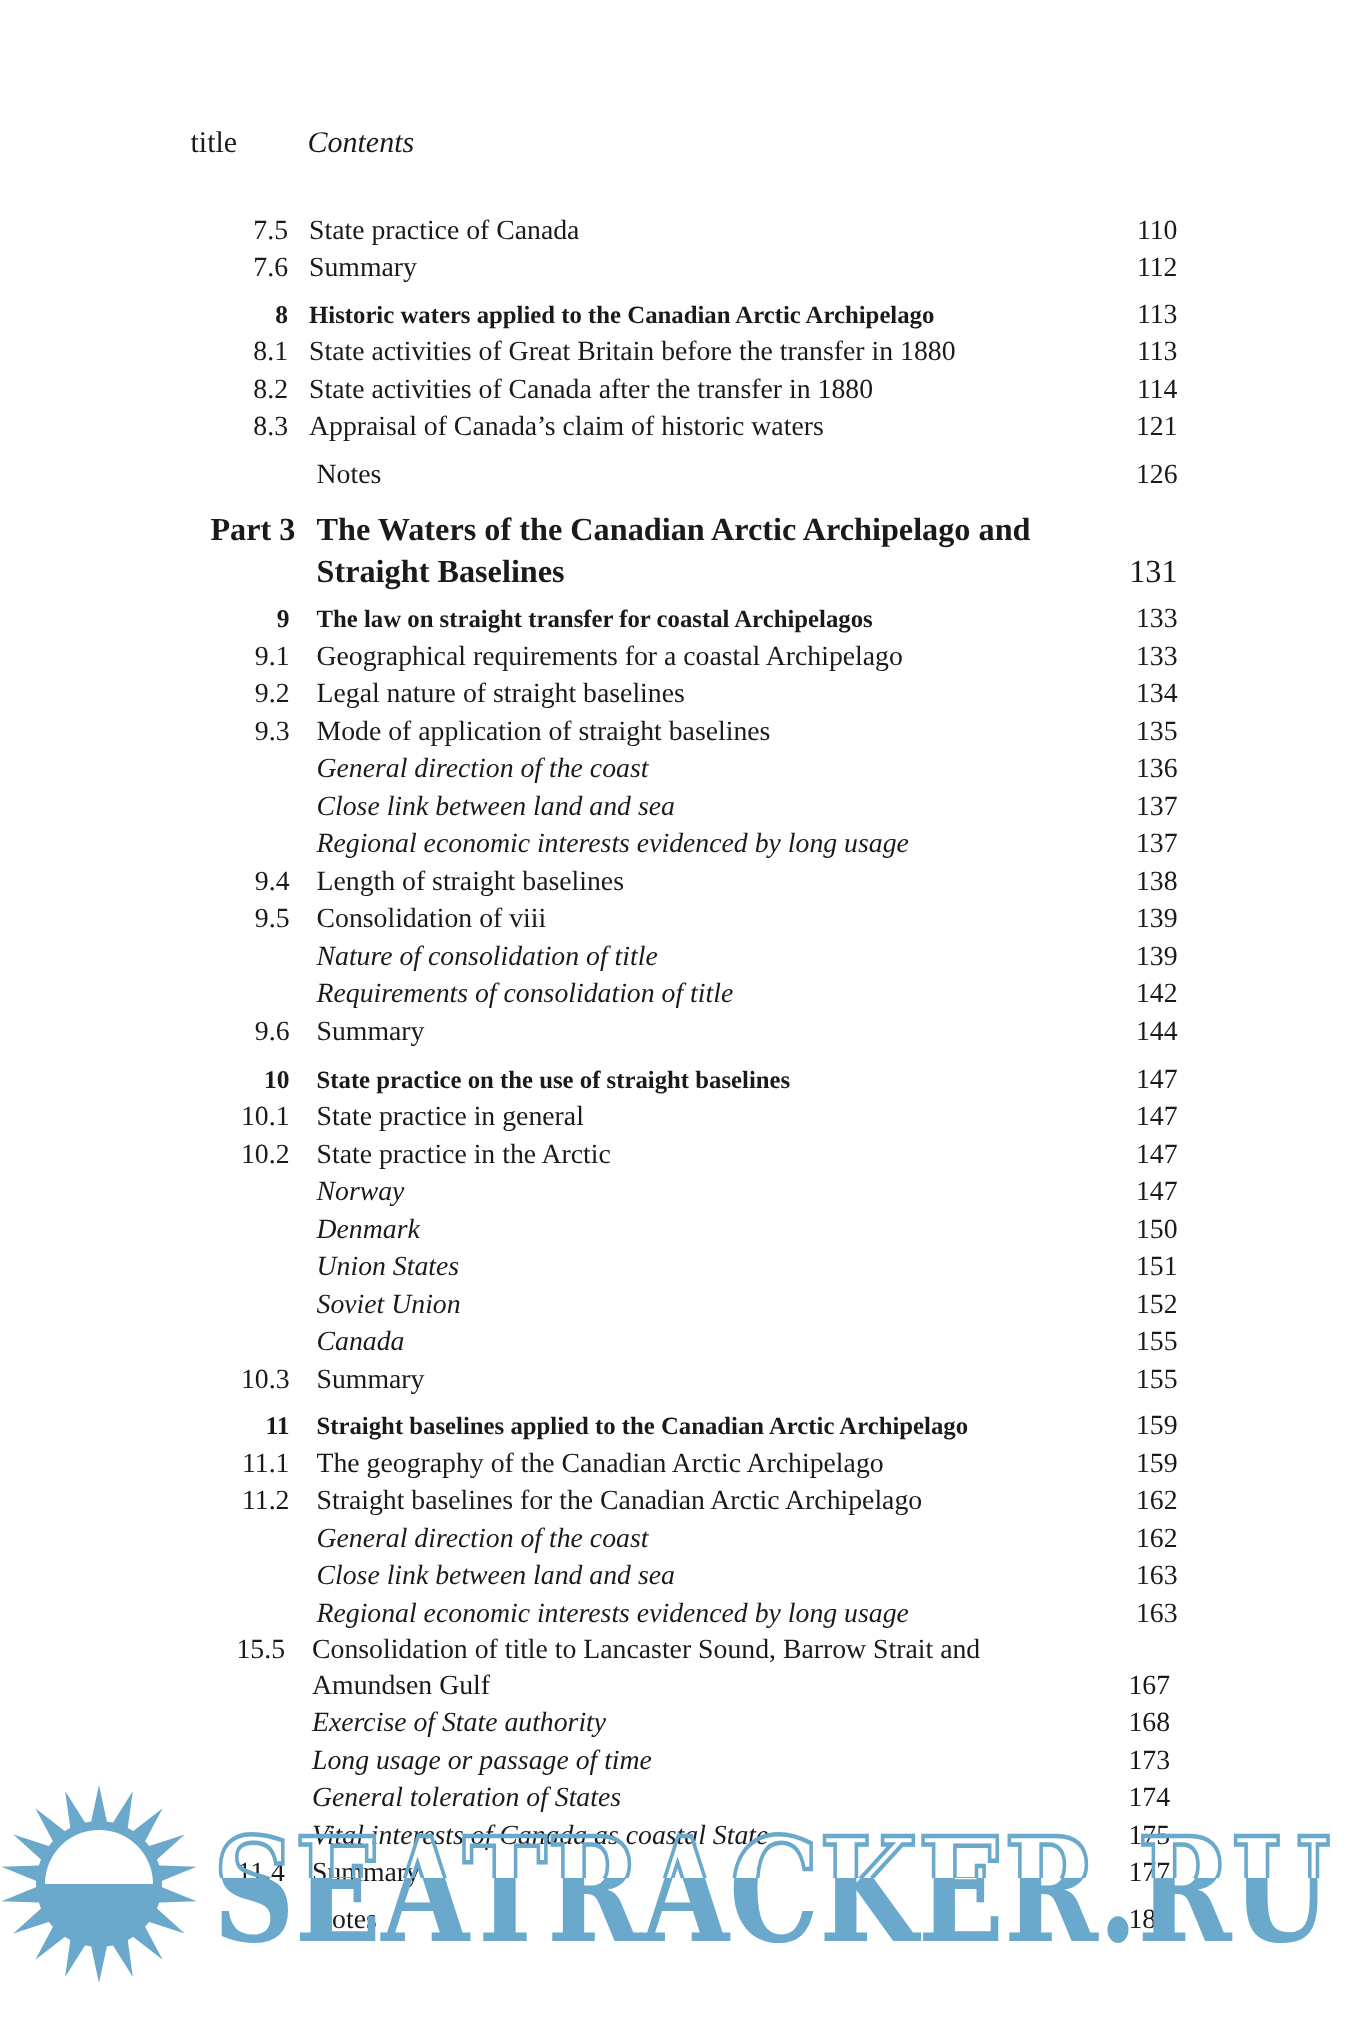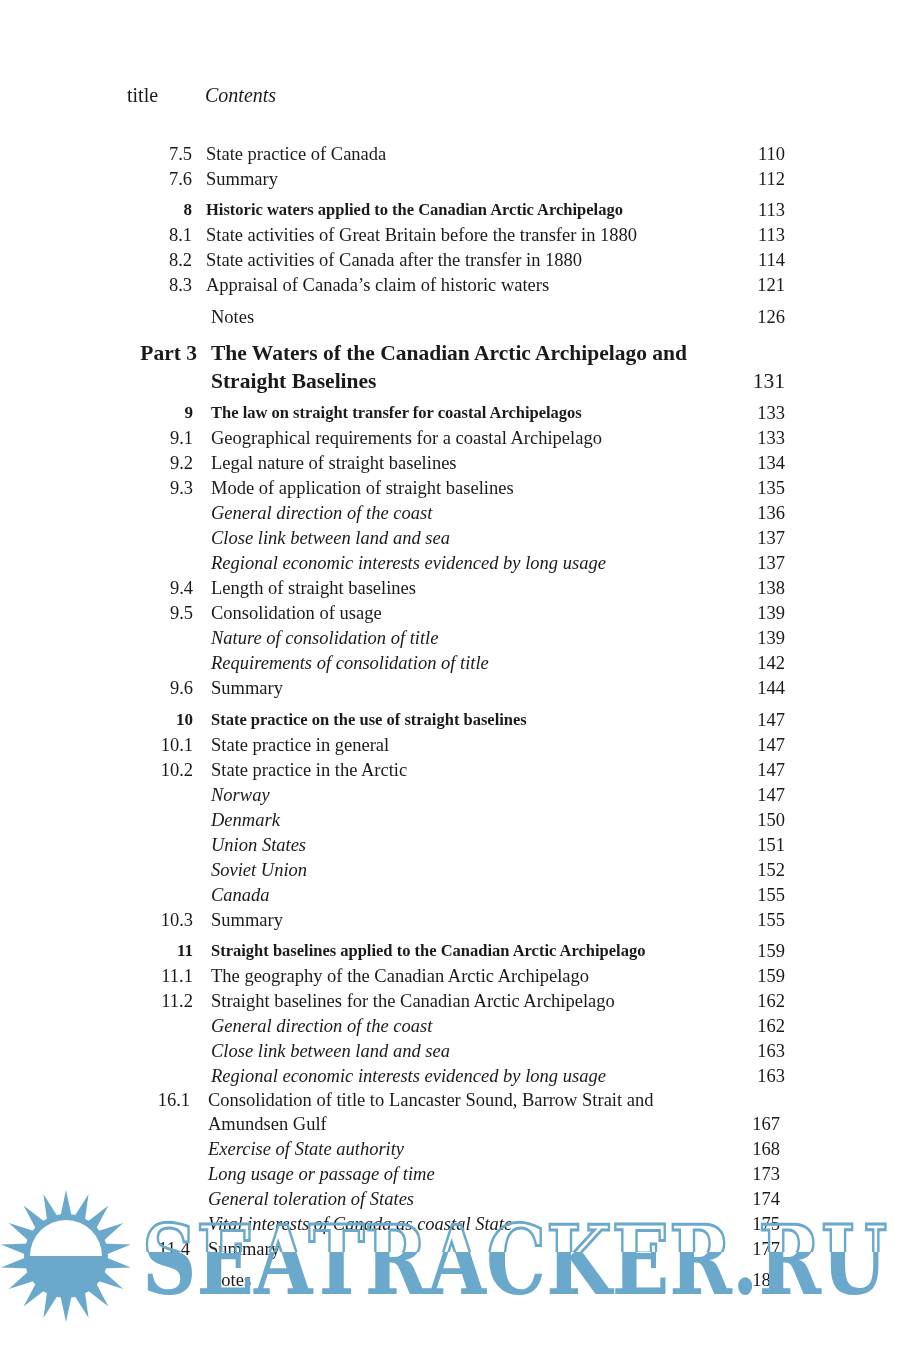--- a/index.html
+++ b/index.html
@@ -116,21 +116,21 @@
     <span class="txt">Regional economic interests evidenced by long usage</span>
     <span class="pg">137</span>
   </div>
   <div class="row sec-b" style="top:577px">
     <span class="num">9.4</span>
     <span class="txt">Length of straight baselines</span>
     <span class="pg">138</span>
   </div>
   <div class="row sec-b" style="top:602px">
     <span class="num">9.5</span>
-    <span class="txt">Consolidation of usage</span>
+    <span class="txt">Consolidation of viii</span>
     <span class="pg">139</span>
   </div>
   <div class="row sec-b ital" style="top:627px">
     <span class="txt">Nature of consolidation of title</span>
     <span class="pg">139</span>
   </div>
   <div class="row sec-b ital" style="top:652px">
     <span class="txt">Requirements of consolidation of title</span>
     <span class="pg">142</span>
   </div>
@@ -202,21 +202,21 @@
   </div>
   <div class="row sec-b ital" style="top:1040px">
     <span class="txt">Close link between land and sea</span>
     <span class="pg">163</span>
   </div>
   <div class="row sec-b ital" style="top:1065px">
     <span class="txt">Regional economic interests evidenced by long usage</span>
     <span class="pg">163</span>
   </div>
   <div class="row c11" style="top:1089px">
-    <span class="num">16.1</span>
+    <span class="num">15.5</span>
     <span class="txt">Consolidation of title to Lancaster Sound, Barrow Strait and</span>
   </div>
   <div class="row c11" style="top:1113px">
     <span class="txt">Amundsen Gulf</span>
     <span class="pg" style="right:calc(899px - 780px)">167</span>
   </div>
   <div class="row c11 ital" style="top:1138px">
     <span class="txt">Exercise of State authority</span>
     <span class="pg" style="right:calc(899px - 780px)">168</span>
   </div>

